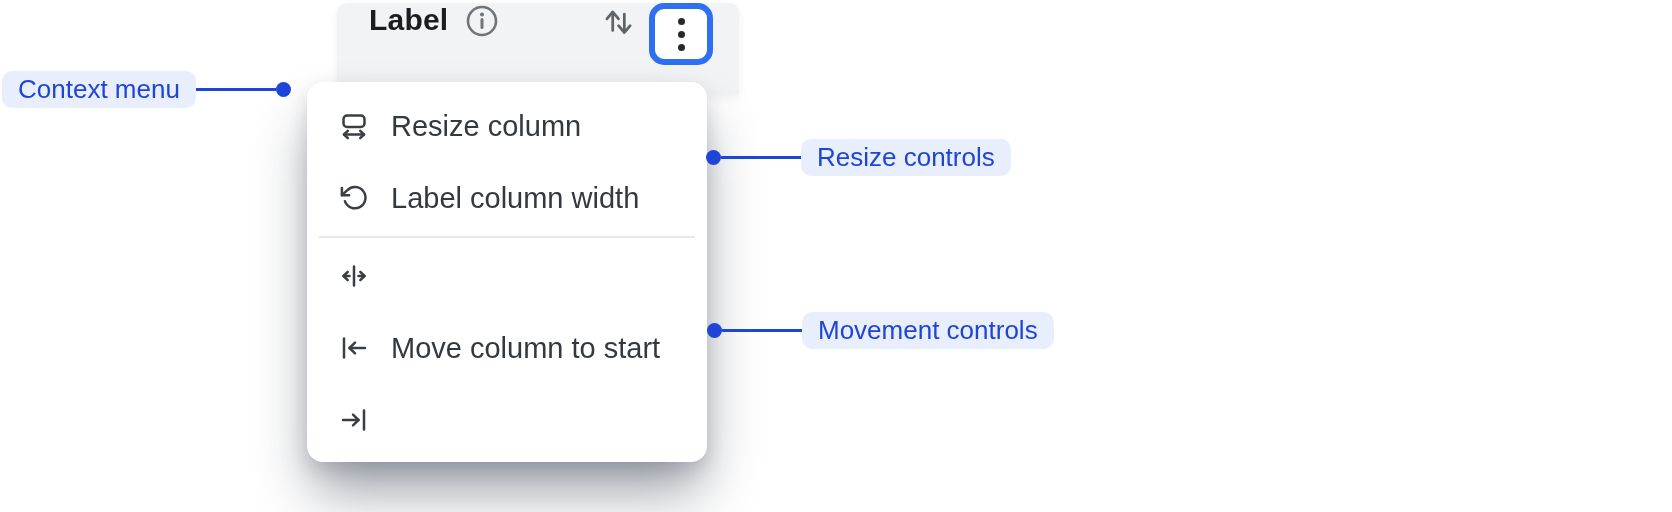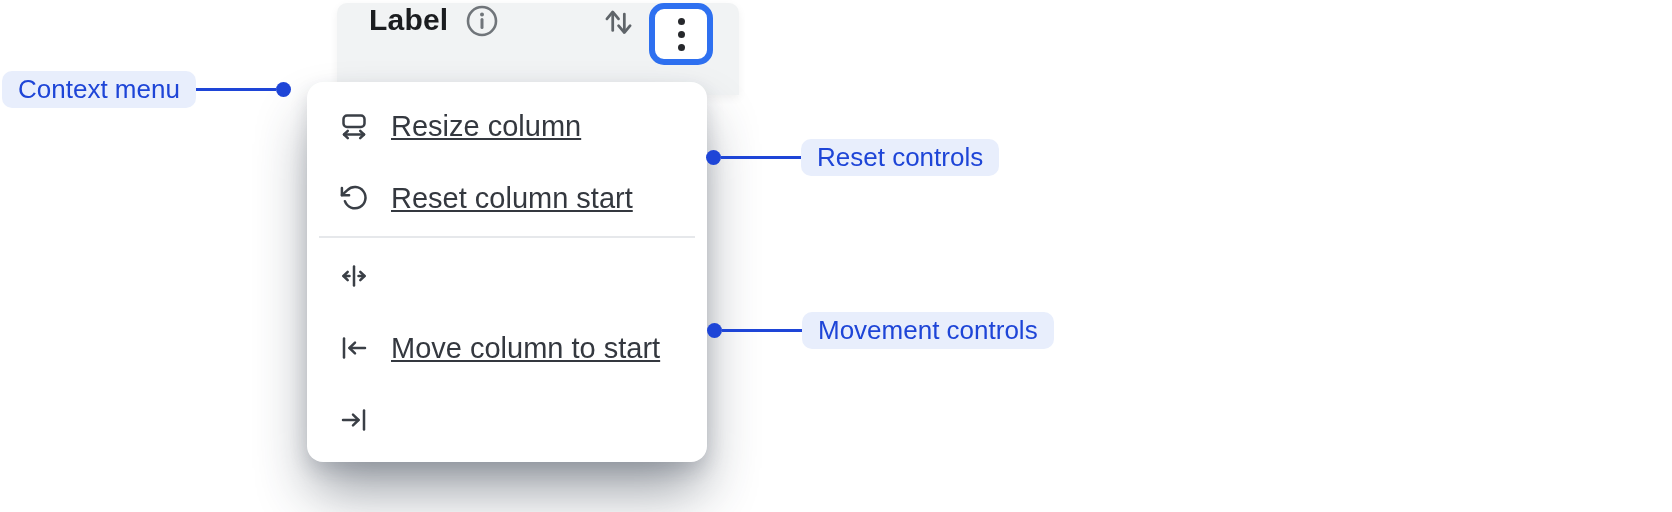--- a/index.html
+++ b/index.html
@@ -32,21 +32,20 @@
   
   .menu {
     position:absolute; left:307px; top:82px; width:400px; box-sizing:border-box;
     background:#ffffff; border-radius:16px; padding:8px 0 6px;
     box-shadow:0 8px 18px rgba(40,50,65,.15), 0 34px 55px -6px rgba(42,52,66,.48);
   }
   .menu-item {
     height:72px; display:flex; align-items:center; padding:0 20px 0 32px;
     gap:22px; font-size:29px; color:#34383f; cursor:pointer; white-space:nowrap;
     background:transparent;
-    text-decoration:underline;
   }
   .menu-item svg { flex:0 0 auto; display:block; }
   .menu-divider { height:2px; background:#e6e8eb; margin:2px 12px; }
 
   
   .annotation { position:absolute; display:flex; align-items:center; }
   .pill {
     height:37px; display:flex; align-items:center; padding:0 16px;
     background:#e8eefc; border-radius:10px; color:#1e45d7;
     font-size:26px; font-weight:500; white-space:nowrap;
@@ -101,21 +100,21 @@
         <path d="M21.2 19.8 L25 23.5 L21.2 27.2"></path>
       </svg>
       <span>Resize column</span>
     </div>
 
     <div class="menu-item">
       <svg width="30" height="30" viewBox="0 0 30 30" fill="none" stroke="#3a3f46" stroke-width="2.5" stroke-linecap="round" stroke-linejoin="round">
         <polyline points="2.9,5 2.9,12.2 10.1,12.2"></polyline>
         <path d="M5.9 18.2 a10.6 10.6 0 1 0 2.52 -11.05 L2.9 12.2"></path>
       </svg>
-      <span>Reset column start</span>
+      <span>Label column width</span>
     </div>
 
     <div class="menu-divider"></div>
 
     <div class="menu-item">
       <svg width="30" height="30" viewBox="0 0 30 30" fill="none" stroke="#3a3f46" stroke-width="2.5" stroke-linecap="round" stroke-linejoin="round">
         <line x1="15" y1="5.5" x2="15" y2="24.5"></line>
         <line x1="4.5" y1="15" x2="10.5" y2="15"></line>
         <path d="M8.7 10.8 L4.5 15 L8.7 19.2"></path>
         <line x1="25.5" y1="15" x2="19.5" y2="15"></line>
@@ -143,21 +142,21 @@
 
   <div class="annotation" id="annot-context">
     <span class="pill">Context menu</span>
     <span class="connector-line"></span>
     <span class="connector-dot"></span>
   </div>
 
   <div class="annotation" id="annot-resize">
     <span class="connector-dot"></span>
     <span class="connector-line"></span>
-    <span class="pill">Reset controls</span>
+    <span class="pill">Resize controls</span>
   </div>
 
   <div class="annotation" id="annot-movement">
     <span class="connector-dot"></span>
     <span class="connector-line"></span>
     <span class="pill">Movement controls</span>
   </div>
 
 </div>
 

